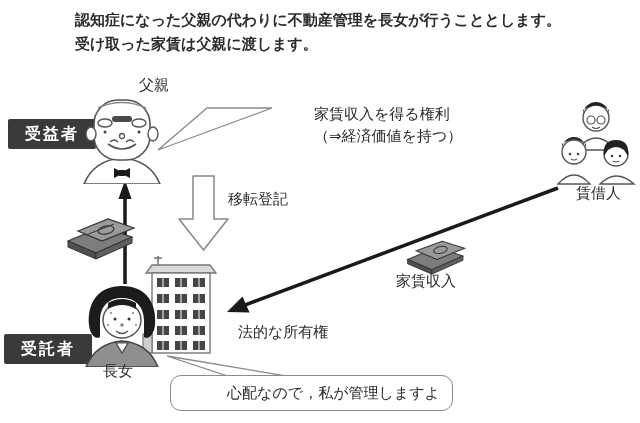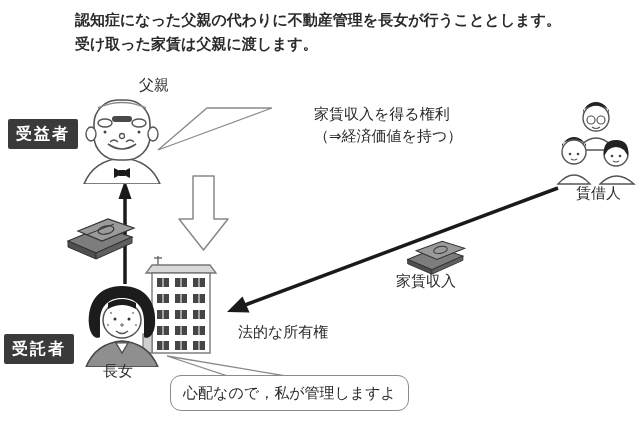--- a/index.html
+++ b/index.html
@@ -7,21 +7,21 @@
     position:relative;width:640px;height:423px;background:#ffffff;
     font-family:"DejaVu Sans","Liberation Sans",sans-serif;
     overflow:hidden;color:#222;
   }
   .abs{position:absolute;}
   .title{
     left:75px;top:8px;font-size:15px;font-weight:600;
     line-height:24px;color:#2a2a2a;white-space:nowrap;z-index:2;
   }
   .role-box{
-    width:70px;height:30px;background:#3a3a3a;color:#fff;
+    width:88px;height:30px;background:#3a3a3a;color:#fff;
     display:flex;align-items:center;justify-content:center;
     font-size:16px;font-weight:600;letter-spacing:2px;
     border-radius:2px;z-index:2;
   }
   .lbl{font-size:15px;color:#2a2a2a;white-space:nowrap;z-index:2;}
   .bubble{
     border:1.5px solid #8a8a8a;border-radius:11px;background:#fff;
     display:flex;align-items:center;justify-content:center;
     font-size:15px;color:#2a2a2a;white-space:nowrap;z-index:3;
   }
@@ -106,20 +106,21 @@
 
     <circle cx="66" cy="54" r="12" fill="#ffffff" stroke="#555" stroke-width="1.4"></circle>
     <path d="M54,56 Q52,40 66,40 Q80,40 78,56 L74,50 Q66,44 58,50 Z" fill="#222"></path>
     <circle cx="62" cy="56" r="1.3" fill="#444"></circle>
       <circle cx="70" cy="56" r="1.3" fill="#444"></circle>
     <path d="M63,61 Q66,63 69,61" fill="none" stroke="#555" stroke-width="1.1"></path>
     <path d="M50,84 Q66,68 84,84 Z" fill="#ffffff" stroke="#555" stroke-width="1.4"></path>
   </svg>
   <div class="abs lbl" style="left:576px;top:184px;">賃借人</div>
 
+  <div class="abs lbl" style="left:228px;top:190px;">移転登記</div>
 
   <svg class="abs icon-layer" style="left:62px;top:209px;" width="80" height="55" viewBox="0 0 80 55">
     <polygon points="6,32 40,18 70,28 34,44" fill="#7d7d7d" stroke="#333" stroke-width="1.2"></polygon>
     <polygon points="6,32 34,44 34,50 6,38" fill="#4f4f4f" stroke="#333" stroke-width="1"></polygon>
     <polygon points="34,44 70,28 70,34 34,50" fill="#5f5f5f" stroke="#333" stroke-width="1"></polygon>
     <polygon points="16,22 46,10 72,19 40,32" fill="#9a9a9a" stroke="#333" stroke-width="1.2"></polygon>
     <ellipse cx="44" cy="21" rx="8" ry="4" fill="none" stroke="#333" stroke-width="1.1" transform="rotate(-12 44 21)"></ellipse>
     <line x1="24" y1="26" x2="52" y2="15" stroke="#333" stroke-width="1"></line>
   </svg>
 
@@ -186,15 +187,15 @@
     <circle cx="51" cy="36" r="1.5" fill="#333"></circle>
     <circle cx="44" cy="42" r="1.2" fill="none" stroke="#555" stroke-width="1"></circle>
     <path d="M38,48 Q44,53 50,48" fill="none" stroke="#555" stroke-width="1.5"></path>
     <circle cx="30" cy="42" r="0.9" fill="#777"></circle>
       <circle cx="58" cy="42" r="0.9" fill="#777"></circle>
     <circle cx="33" cy="30" r="0.9" fill="#777"></circle>
       <circle cx="55" cy="30" r="0.9" fill="#777"></circle>
   </svg>
   <div class="abs lbl" style="left:103px;top:362px;">長女</div>
 
-  <div class="abs bubble" style="left:170px;top:375px;width:237px;height:34px;">心配なので，私が管理しますよ</div>
+  <div class="abs bubble" style="left:170px;top:375px;width:237px;height:34px;padding-left:44px;">心配なので，私が管理しますよ</div>
 
 </div>
 
 </body></html>

